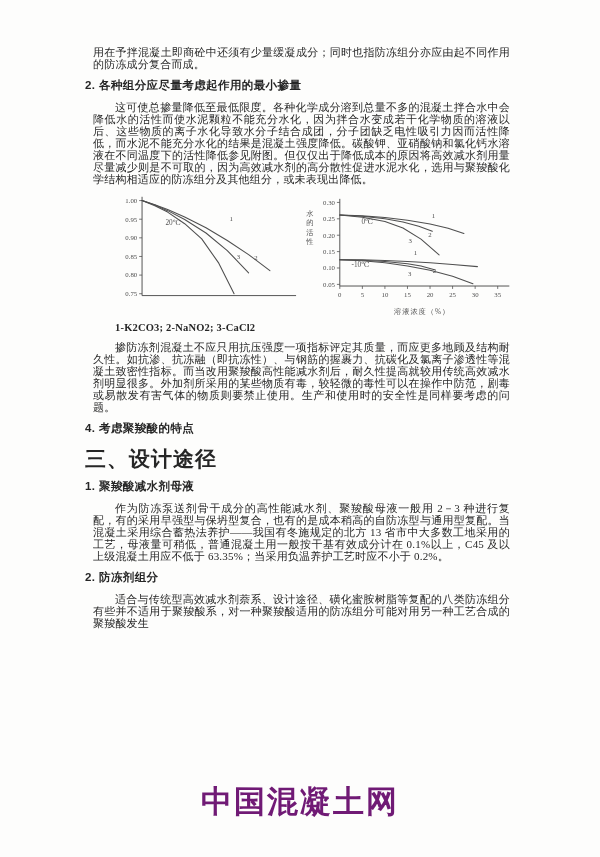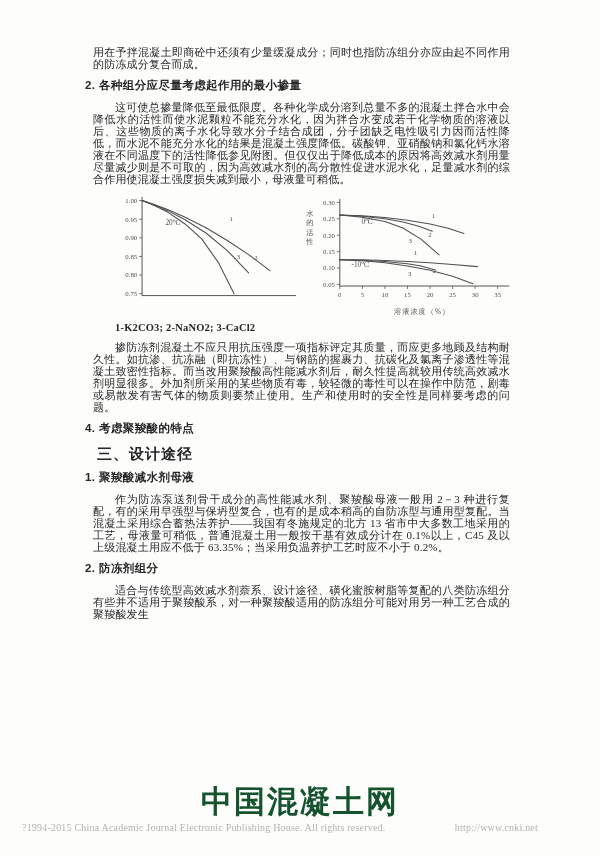--- a/index.html
+++ b/index.html
@@ -9,21 +9,21 @@
     font-family:"Liberation Serif","DejaVu Serif",serif;color:#262626;
   }
   .content{position:absolute;left:85px;top:38px;width:433px;}
   p.body{margin:8px;font-size:11px;line-height:12px;text-align:justify;letter-spacing:.2px;}
   p.ind{text-indent:2em;}
   p.hnum{
     margin:2px 0 1px 0;font-size:11.5px;font-weight:bold;letter-spacing:.4px;
     font-family:"Liberation Sans","DejaVu Sans",sans-serif;
   }
   p.hsec{
-    margin:9px 0 6px 12px;font-size:15px;font-weight:bold;letter-spacing:1px;
+    margin:9px 0 6px 0;font-size:21px;font-weight:bold;letter-spacing:1px;
     font-family:Liberation Serif, serif;
   }
   .figure{margin:4px 0 3px 28px;}
   .charts{display:flex;align-items:flex-start;gap:4px;}
   .charts svg{display:block;}
   svg text{font-family:"Liberation Serif","DejaVu Serif",serif;}
   p.caption{margin:3px 0 0 2px;font-size:10.5px;font-weight:bold;letter-spacing:.2px;}
   .pageno{position:absolute;top:752px;left:0;width:100%;text-align:center;font-size:10px;margin:0;}
   .watermark{
     position:absolute;top:781px;left:0;width:100%;text-align:center;
@@ -35,21 +35,21 @@
     font-size:10px;color:#b5b2af;letter-spacing:.2px;
   }
 </style>
 </head>
 <body>
 
 <div class="page">
   <div class="content">
     <p class="body">用在予拌混凝土即商砼中还须有少量缓凝成分；同时也指防冻组分亦应由起不同作用的防冻成分复合而成。</p>
     <p class="hnum">2. 各种组分应尽量考虑起作用的最小掺量</p>
-    <p class="body ind">这可使总掺量降低至最低限度。各种化学成分溶到总量不多的混凝土拌合水中会降低水的活性而使水泥颗粒不能充分水化，因为拌合水变成若干化学物质的溶液以后、这些物质的离子水化导致水分子结合成团，分子团缺乏电性吸引力因而活性降低，而水泥不能充分水化的结果是混凝土强度降低。碳酸钾、亚硝酸钠和氯化钙水溶液在不同温度下的活性降低参见附图。但仅仅出于降低成本的原因将高效减水剂用量尽量减少则是不可取的，因为高效减水剂的高分散性促进水泥水化，足量减水剂的综合作用使混凝土强度损失减到最小，母液量可稍低。</p>
+    <p class="body ind">这可使总掺量降低至最低限度。各种化学成分溶到总量不多的混凝土拌合水中会降低水的活性而使水泥颗粒不能充分水化，因为拌合水变成若干化学物质的溶液以后、这些物质的离子水化导致水分子结合成团，分子团缺乏电性吸引力因而活性降低，而水泥不能充分水化的结果是混凝土强度降低。碳酸钾、亚硝酸钠和氯化钙水溶液在不同温度下的活性降低参见附图。但仅仅出于降低成本的原因将高效减水剂用量尽量减少则是不可取的，因为高效减水剂的高分散性促进水泥水化，选用与聚羧酸化学结构相适应的防冻组分及其他组分，或未表现出降低。</p>
 
     <div class="figure">
       <div class="charts">
         <svg width="192" height="118" viewBox="0 0 192 118">
             <line x1="30" y1="2" x2="30" y2="104" stroke="#4f4f4f" stroke-width="1"></line>
             <line x1="30" y1="104" x2="189" y2="104" stroke="#4f4f4f" stroke-width="1"></line>
             <line x1="27" y1="5.9230769230768825" x2="30" y2="5.9230769230768825" stroke="#4f4f4f" stroke-width="0.8"></line>
             <text x="25" y="8.323076923076883" text-anchor="end" font-size="7" fill="#4f4f4f">1.00</text>
             <line x1="27" y1="25.153846153846136" x2="30" y2="25.153846153846136" stroke="#4f4f4f" stroke-width="0.8"></line>
             <text x="25" y="27.553846153846134" text-anchor="end" font-size="7" fill="#4f4f4f">0.95</text>
@@ -126,18 +126,14 @@
 
     <p class="body ind">掺防冻剂混凝土不应只用抗压强度一项指标评定其质量，而应更多地顾及结构耐久性。如抗渗、抗冻融（即抗冻性）、与钢筋的握裹力、抗碳化及氯离子渗透性等混凝土致密性指标。而当改用聚羧酸高性能减水剂后，耐久性提高就较用传统高效减水剂明显很多。外加剂所采用的某些物质有毒，较轻微的毒性可以在操作中防范，剧毒或易散发有害气体的物质则要禁止使用。生产和使用时的安全性是同样要考虑的问题。</p>
     <p class="hnum">4. 考虑聚羧酸的特点</p>
     <p class="hsec">三、设计途径</p>
     <p class="hnum">1. 聚羧酸减水剂母液</p>
     <p class="body ind">作为防冻泵送剂骨干成分的高性能减水剂、聚羧酸母液一般用 2－3 种进行复配，有的采用早强型与保坍型复合，也有的是成本稍高的自防冻型与通用型复配。当混凝土采用综合蓄热法养护——我国有冬施规定的北方 13 省市中大多数工地采用的工艺，母液量可稍低，普通混凝土用一般按干基有效成分计在 0.1%以上，C45 及以上级混凝土用应不低于 63.35%；当采用负温养护工艺时应不小于 0.2%。</p>
     <p class="hnum">2. 防冻剂组分</p>
     <p class="body ind">适合与传统型高效减水剂萘系、设计途径、磺化蜜胺树脂等复配的八类防冻组分有些并不适用于聚羧酸系，对一种聚羧酸适用的防冻组分可能对用另一种工艺合成的聚羧酸发生</p>
   </div>
 
-  <p class="watermark" style="color: #14532d;">中国混凝土网</p>
-  <div class="footerline">
-    <span>?1994-2015 China Academic Journal Electronic Publishing House. All rights reserved.</span>
-    <span>http://www.cnki.net</span>
-  </div>
+  <p class="watermark" style="color: #701a75;">中国混凝土网</p>
 </div>
 
 </body></html>

